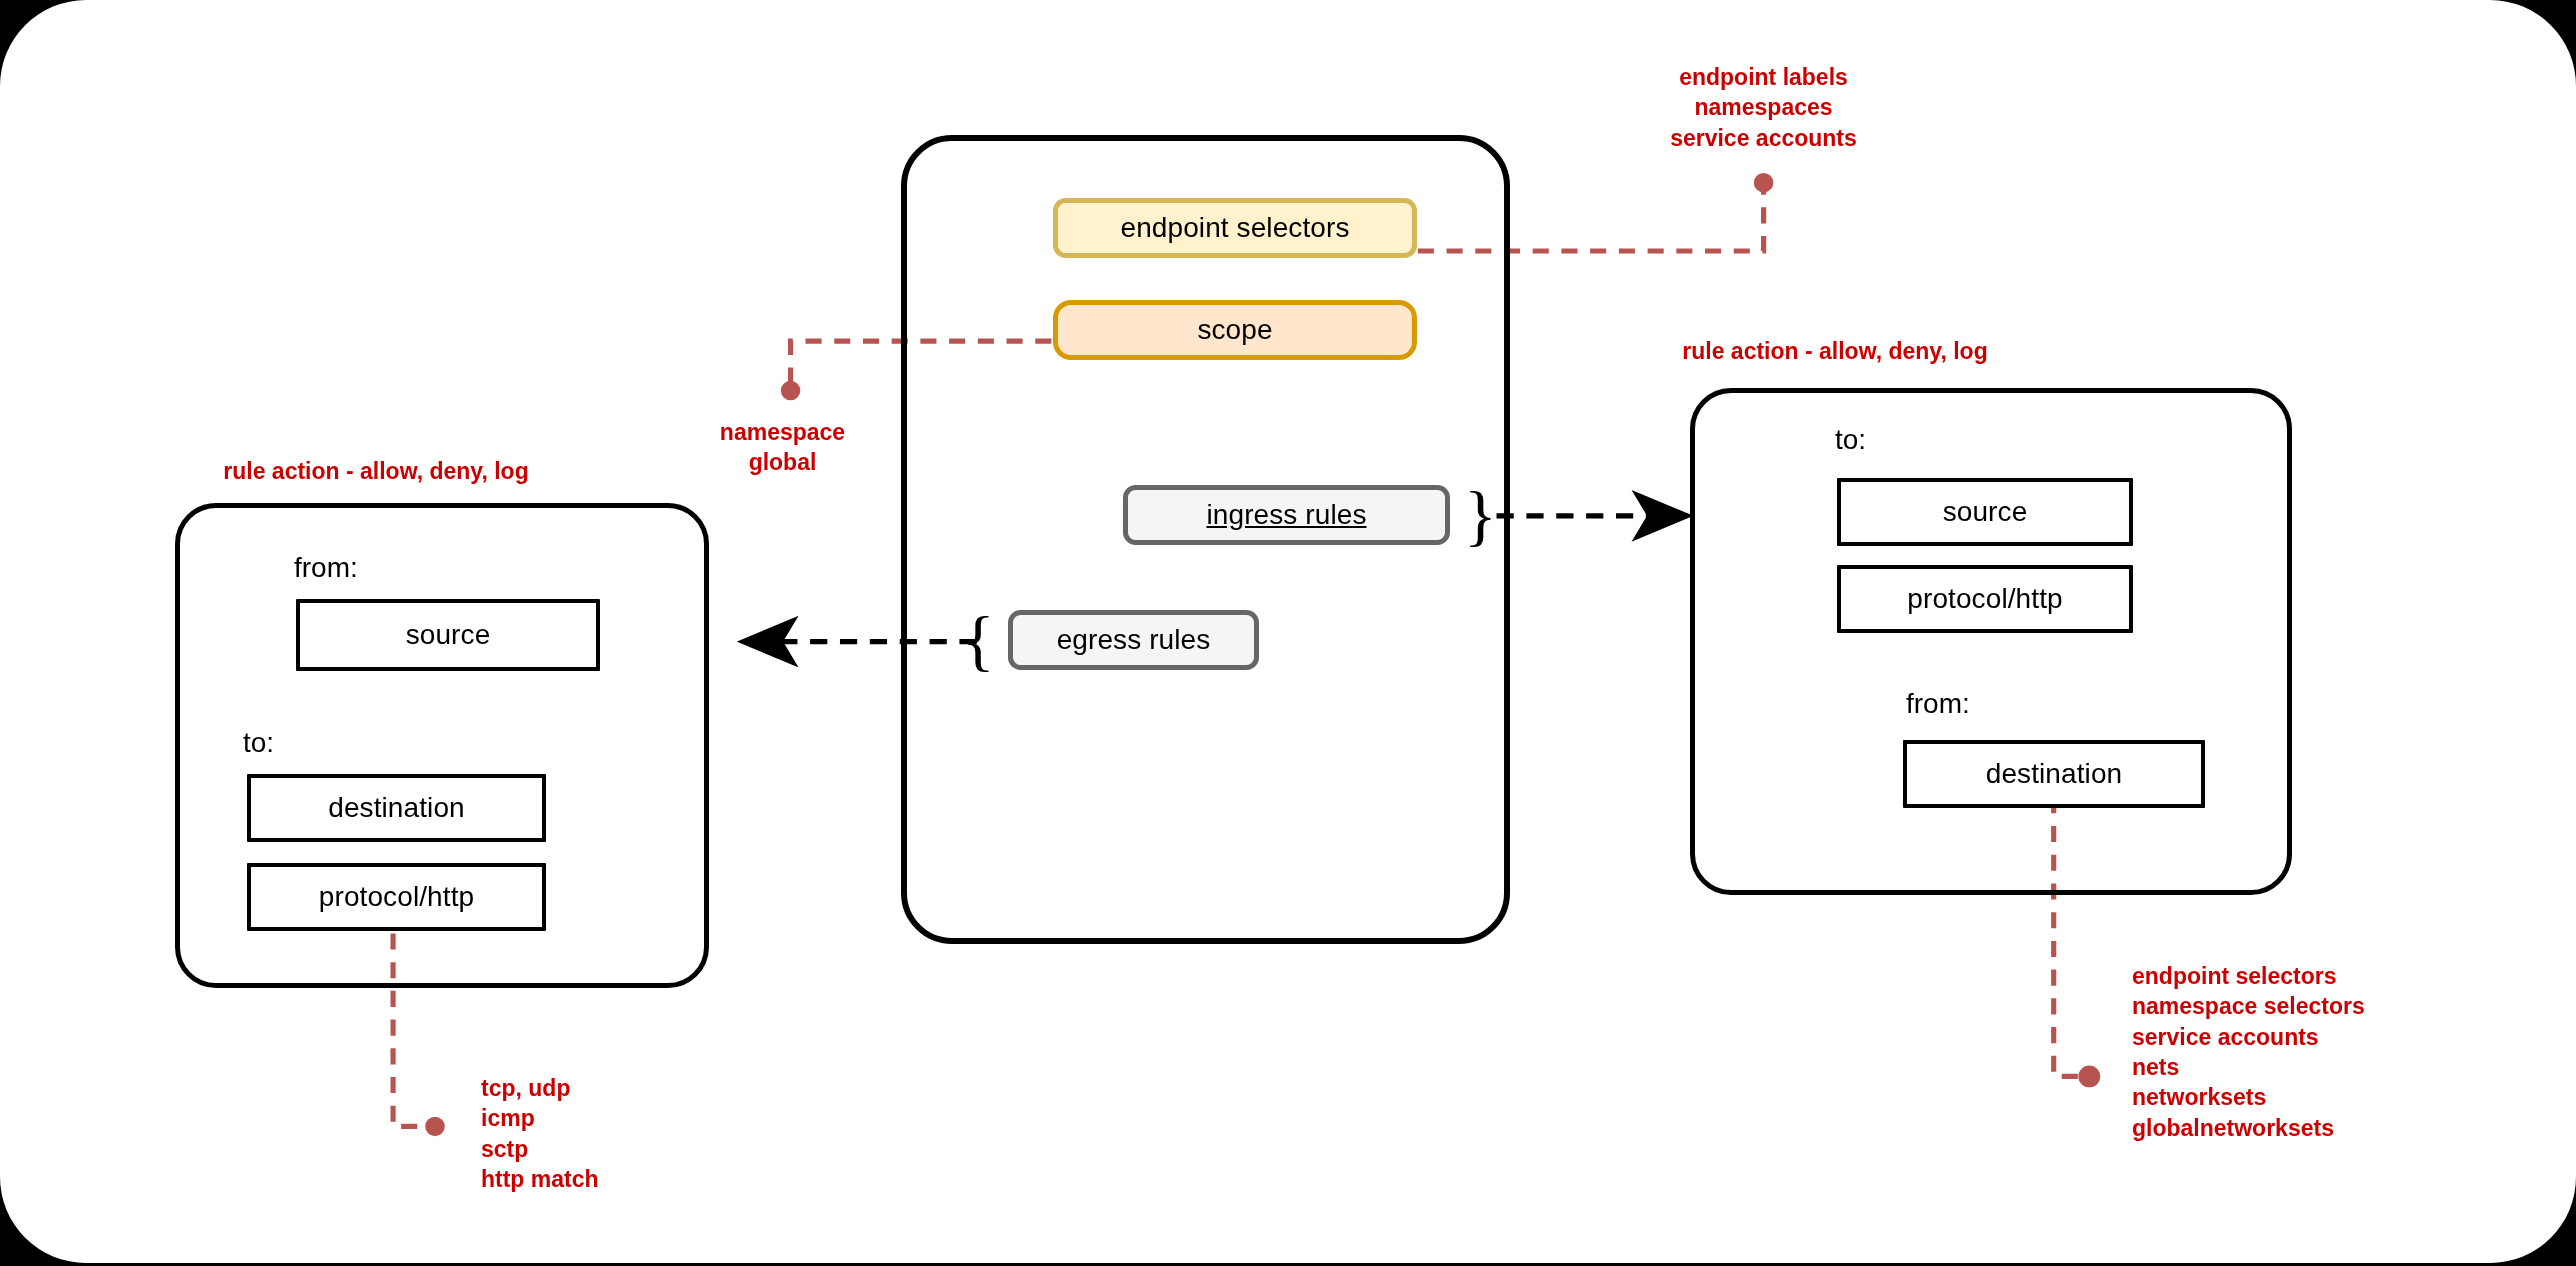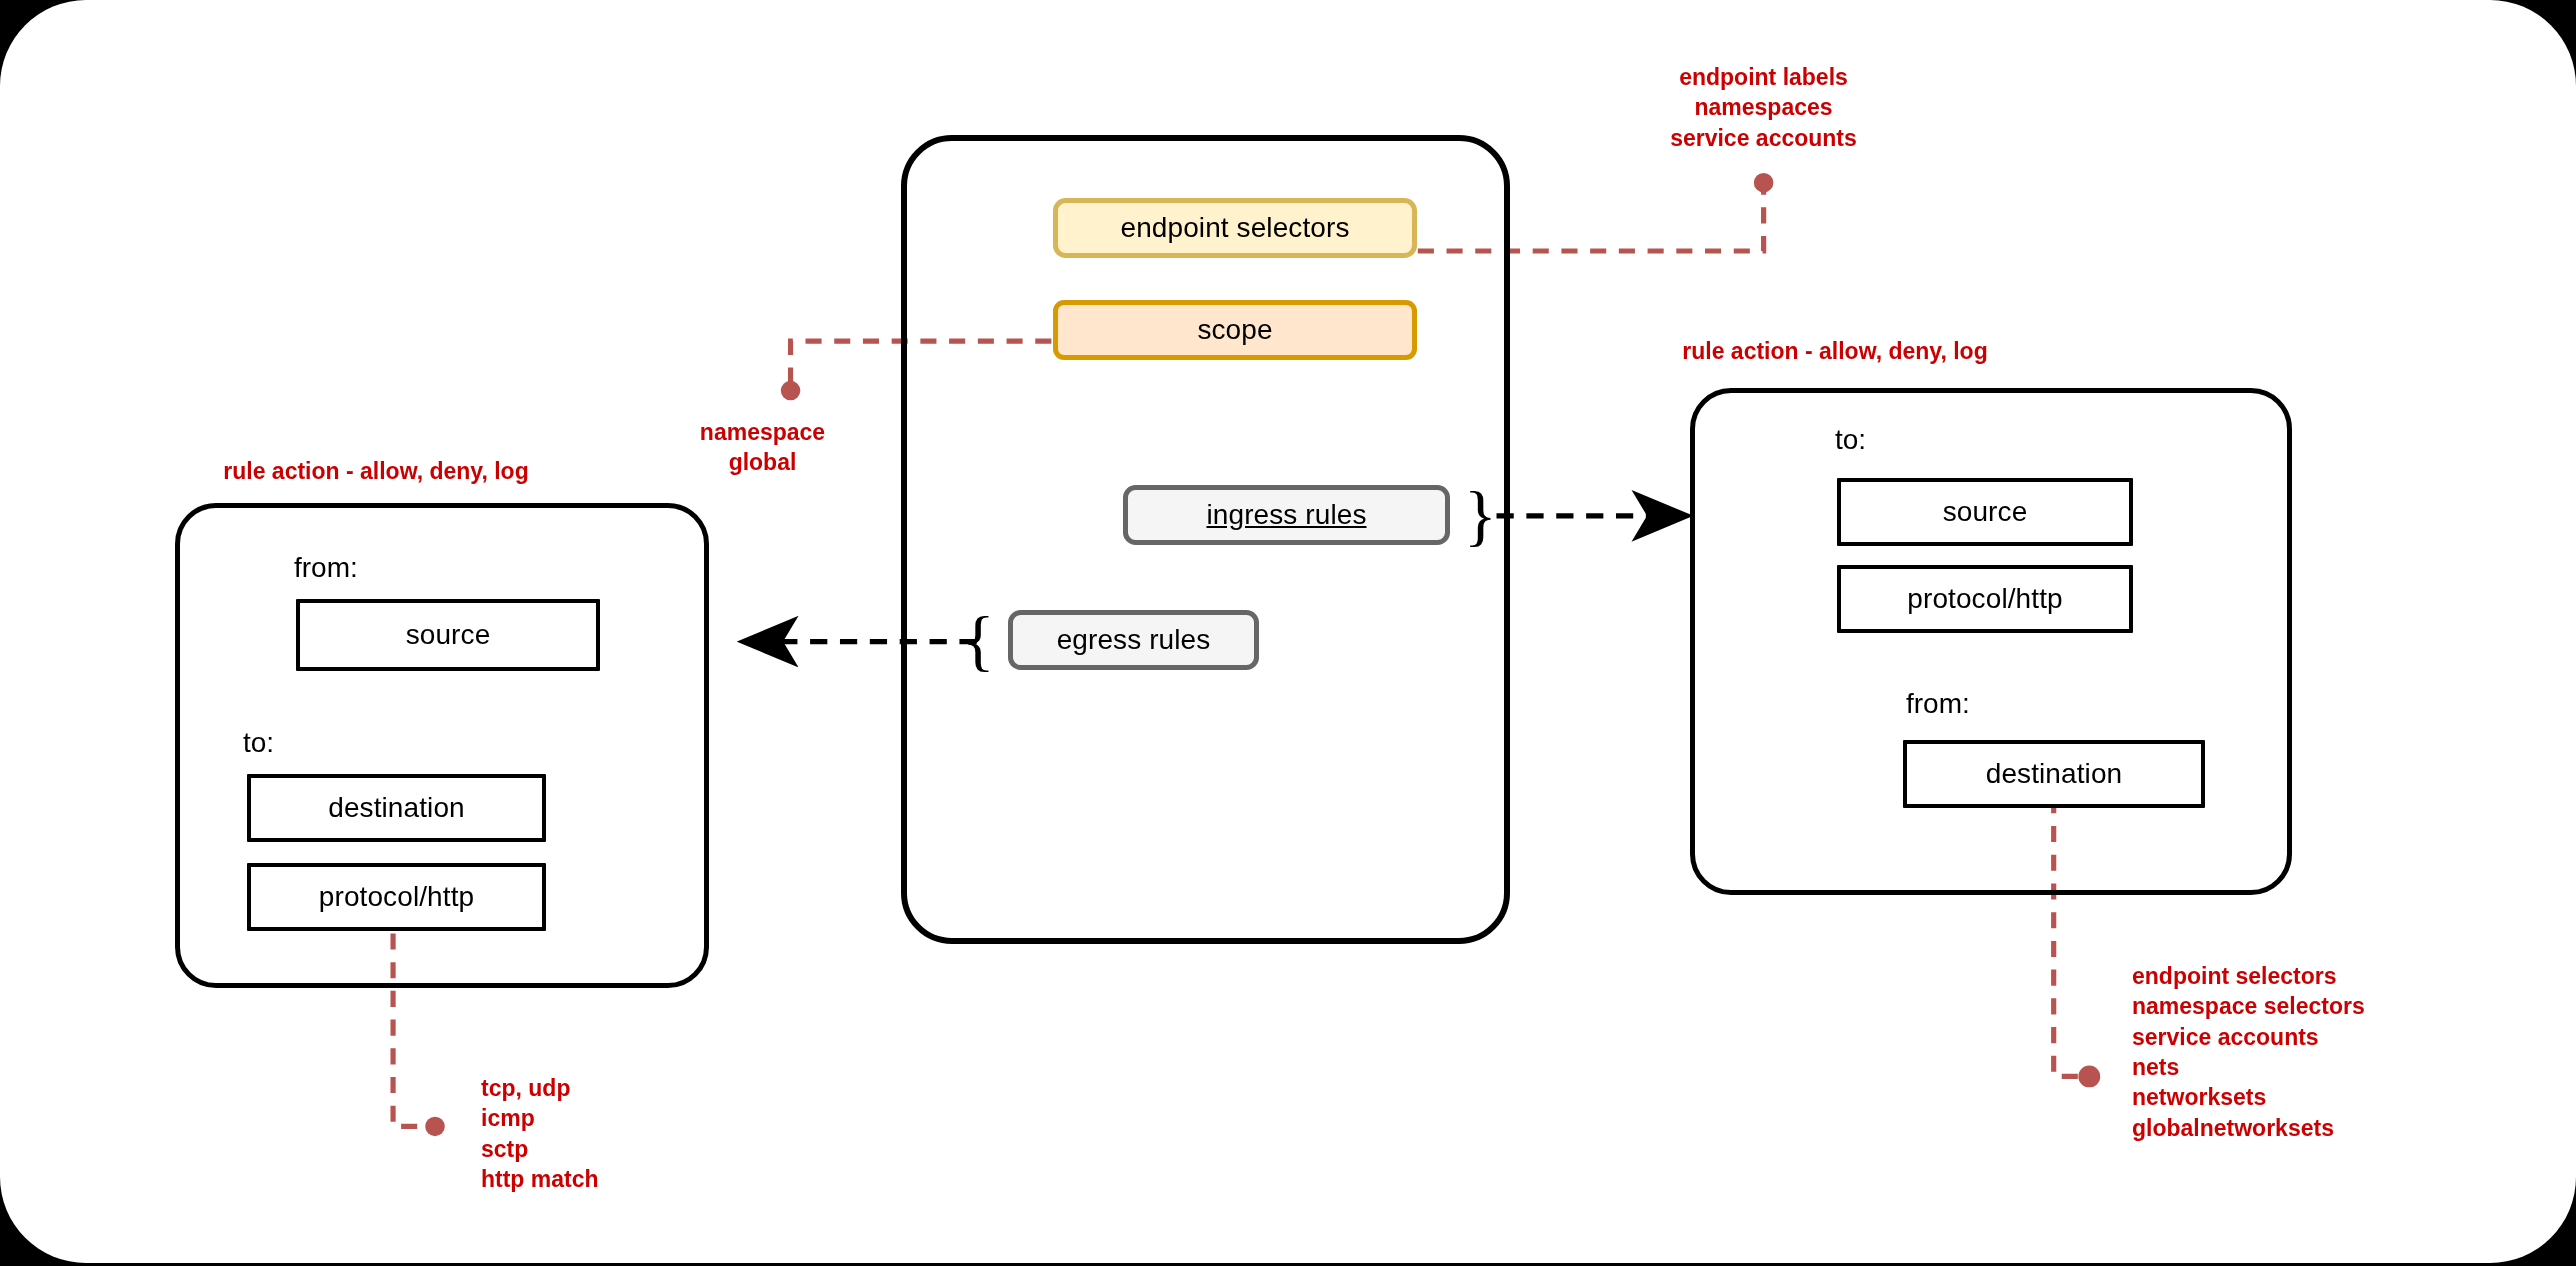--- a/index.html
+++ b/index.html
@@ -61,21 +61,21 @@
     border-radius: 1px;
     background: #ffffff;
   }
   .node-yellow {
     border: 5.7px solid #d6b656;
     border-radius: 12.6px;
     background: #fff2cc;
   }
   .node-orange {
     border: 5.7px solid #d79b00;
-    border-radius: 11px;
+    border-radius: 18px;
     background: #ffe6cc;
   }
   .node-grey {
     border: 5.7px solid #666666;
     border-radius: 12.6px;
     background: #f5f5f5;
   }
 
   
   .caption {
@@ -214,21 +214,21 @@
   <div class="caption" style="left:1906px; top:689px;">from:</div>
 
   <div class="node node-plain" style="left:1903px; top:740px; width:302px; height:68px;">
     <span>destination</span>
   </div>
 
   <div class="annot center" style="left:1591px; top:62px; width:345px;">endpoint labels
 namespaces
 service accounts</div>
 
-  <div class="annot center" style="left:636px; top:417px; width:253px;">namespace
+  <div class="annot center" style="left:656px; top:417px; width:253px;">namespace
 global</div>
 
   <div class="annot left" style="left:481px; top:1073px; width:287px;">tcp, udp
 icmp
 sctp
 http match</div>
 
   <div class="annot left" style="left:2132px; top:961px; width:402px;">endpoint selectors
 namespace selectors
 service accounts

